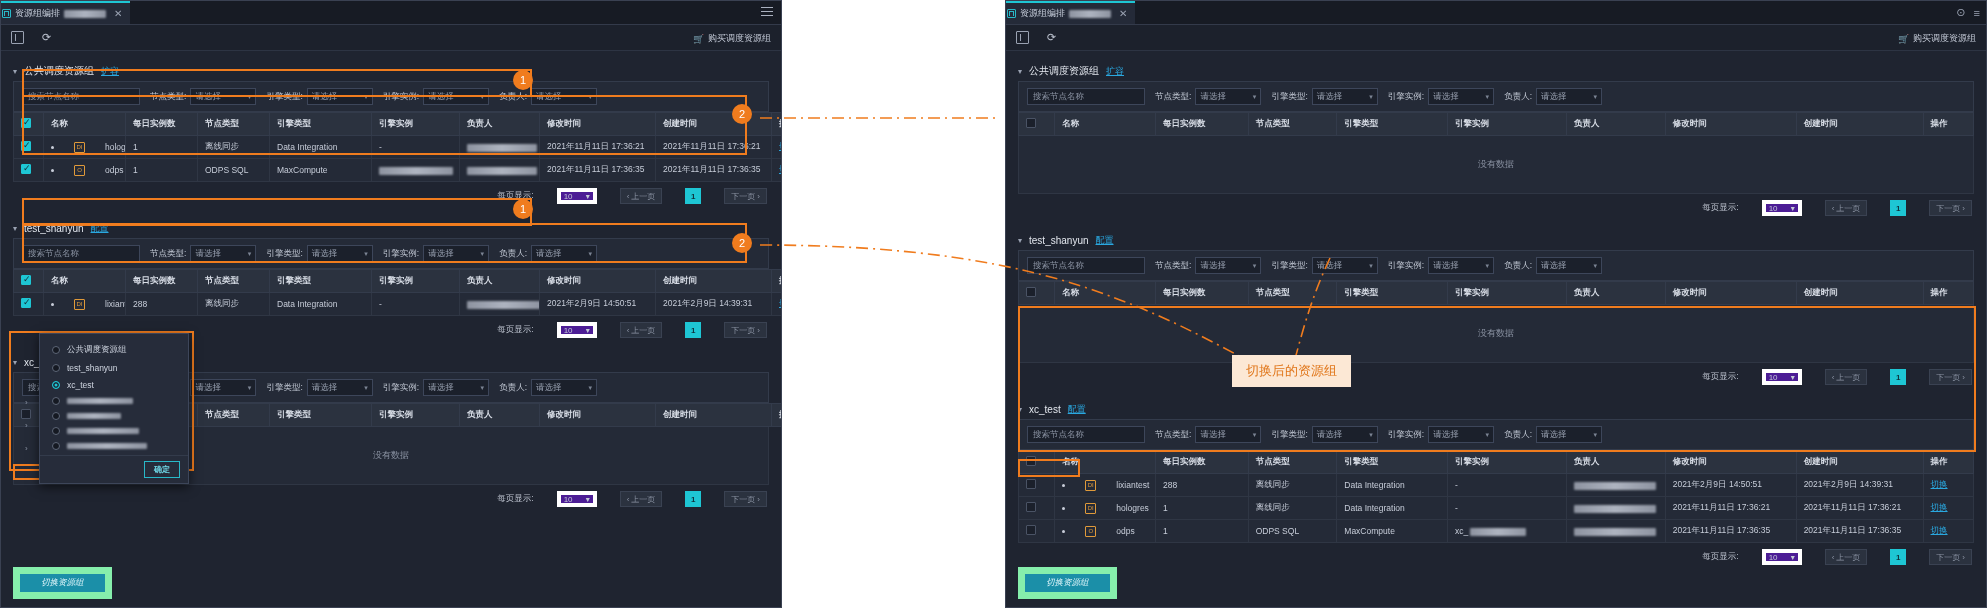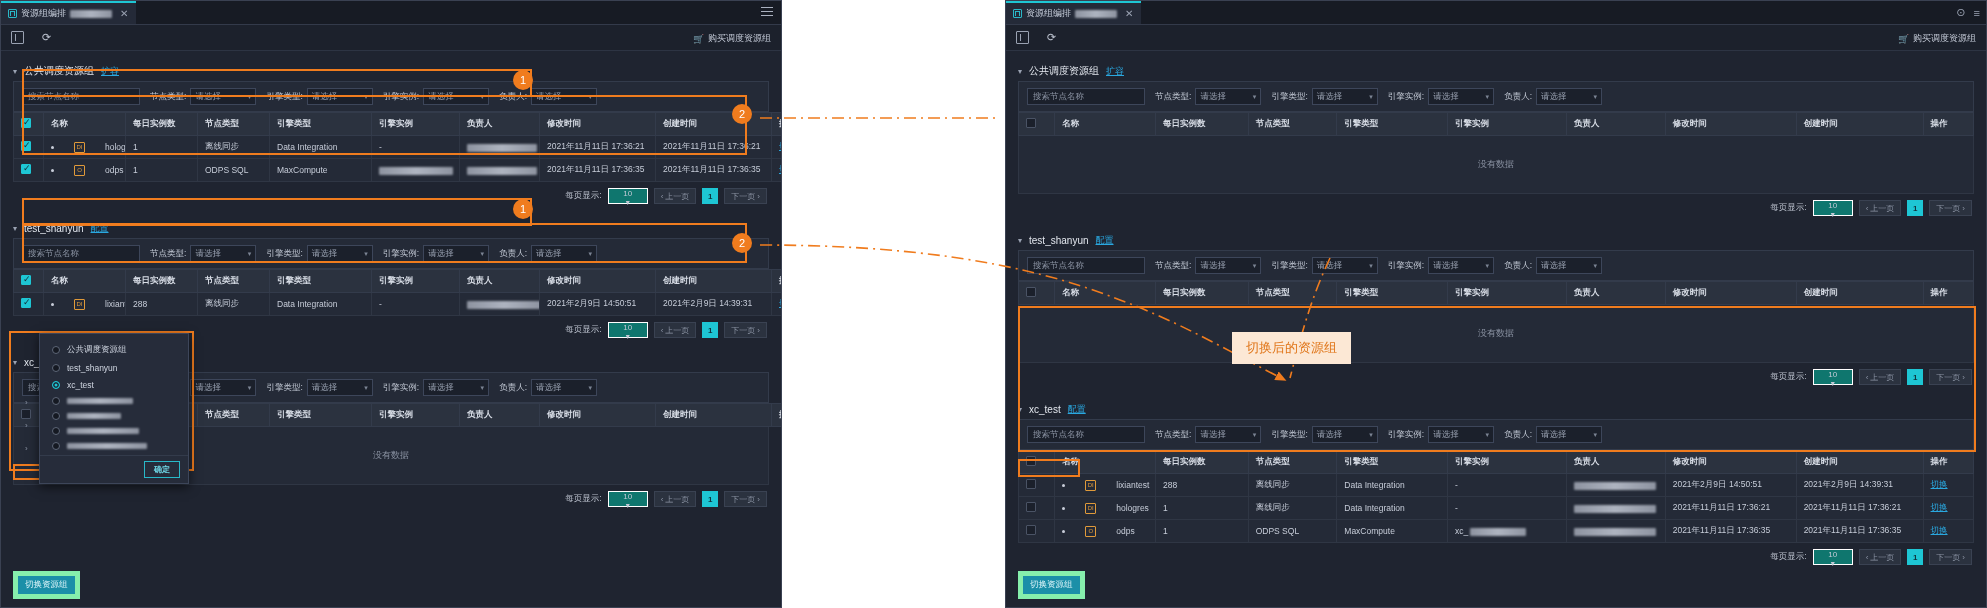--- a/index.html
+++ b/index.html
@@ -8,21 +8,21 @@
   .stage { position:relative; width:1987px; height:608px; background:#fff; }
 
   
   .win { position:absolute; background:#1f2430; border:1px solid #3a4152; overflow:hidden; }
   .win-l { left:0; top:0; width:782px; height:608px; }
   .win-r { left:1005px; top:0; width:982px; height:608px; }
 
   
   .tabbar { position:relative; height:24px; background:#171b24; border-bottom:1px solid #333a4a;
     display:flex; align-items:flex-end; }
-  .tab { height:23px; display:flex; align-items:center; gap:4px; padding:0 8px 0 7px;
+  .tab { height:23px; display:flex; align-items:center; gap:4px; padding:0 8px 0 1px;
     background:#242a38; border-top:2px solid #1ec6d4; font-size:9px; color:#c8cfdc; position:relative; }
   .tab-ico { width:9px; height:9px; border:1px solid #29b8c8; border-radius:1px; position:relative; flex:none; }
   .tab-ico::after{ content:""; position:absolute; left:1px; right:1px; bottom:1px; height:4px; border:1px solid #29b8c8; border-bottom:none;}
   .blur { display:inline-block; background:linear-gradient(90deg,#8d93a0,#aeb4c0,#8d93a0);
     border-radius:1px; filter:blur(1.2px); vertical-align:middle; }
   .tab-x { font-size:10px; color:#9aa2b2; margin-left:4px; cursor:pointer; }
   .hamburger { position:absolute; right:8px; top:6px; width:12px; height:10px; cursor:pointer; }
   .hamburger i { display:block; height:1px; background:#aab1c0; margin-bottom:3px; }
   .winctl { position:absolute; right:6px; top:5px; display:flex; gap:8px; align-items:center; }
   .winctl span { color:#9aa2b2; font-size:11px; cursor:pointer; }
@@ -68,32 +68,32 @@
   .cbx.on::after { content:"✓"; position:absolute; left:1px; top:-2px; font-size:9px; color:#11303a; }
   .namecell { display:flex; align-items:center; gap:20px; }
   .dot { width:3px; height:3px; border-radius:50%; background:#c8ced9; flex:none; }
   .badge { width:11px; height:11px; border:1px solid #e09a3a; color:#e09a3a; font-size:6px;
     display:flex; align-items:center; justify-content:center; border-radius:1px; flex:none; }
   .op { color:#2aa8e0; font-size:8.5px; text-decoration:underline; cursor:pointer; }
   .nodata { text-align:center; color:#8b93a3; font-size:9px; padding:22px 0;
     background:#242a37; border:1px solid #2f3644; border-top:none; }
 
   
-  .pager { display:flex; justify-content:flex-end; align-items:center; gap:6px; padding:6px 2px; font-size:8.5px; color:#b9bfcb;}
-  .psel { width:40px; height:16px; background:#0f766e; border:1px solid #ffffff; color:#c3c9d6;
-    font-size:8px; display:flex; align-items:center; justify-content:space-between; padding:0 3px; cursor:pointer;flex-direction:column;}
+  .pager { display:flex; justify-content:flex-end; align-items:center; gap:23px; padding:6px 2px; font-size:8.5px; color:#b9bfcb;}
+  .psel { width:40px; height:16px; background:#4c1d95; border:4px solid #ffffff; color:#c3c9d6;
+    font-size:8px; display:flex; align-items:center; justify-content:space-between; padding:0 3px; cursor:pointer;}
   .pbtn { height:16px; padding:0 6px; background:#2b323f; border:1px solid #3a4252; color:#8b93a3;
     font-size:8px; display:flex; align-items:center; gap:2px; cursor:pointer; }
   .pnum { width:16px; height:16px; background:#1ec6d4; color:#10323c; font-size:8px; font-weight:bold;
     display:flex; align-items:center; justify-content:center; cursor:pointer;}
 
   
   .footer { position:absolute; left:12px; bottom:8px; }
-  .fbtn { background:#1b8fa8; border:5px solid #86efac; color:#dff6fa; font-size:8.5px;
-    padding:3px 7px; cursor:pointer; }
+  .fbtn { background:#1b8fa8; border:7px solid #86efac; color:#dff6fa; font-size:8.5px;
+    padding:3px 21px; cursor:pointer;font-style:italic; }
 
   
   .pop { position:absolute; left:38px; top:332px; width:150px; background:#262c3a;
     border:1px solid #3d465a; box-shadow:0 3px 10px rgba(0,0,0,.6); z-index:40; }
   .pop-list { padding:6px 0 2px 0; }
   .pop-it { display:flex; align-items:center; gap:7px; padding:3.5px 12px; font-size:8.5px;
     color:#cfd5e0; cursor:pointer; }
   .radio { width:8px; height:8px; border-radius:50%; background:#151922; border:1px solid #5d6677; flex:none;}
   .radio.on { background:#1ec6d4; border-color:#1ec6d4; box-shadow:inset 0 0 0 1.5px #1b2330; }
   .pop-foot { display:flex; justify-content:flex-end; padding:5px 8px; border-top:1px solid #333b4b;font-weight:bold; }
@@ -849,15 +849,15 @@
   <svg class="overlay">
     <defs>
       <marker id="ah" markerWidth="8" markerHeight="8" refX="6" refY="3" orient="auto">
         <path d="M0,0 L7,3 L0,6 z" fill="#f07c1e"></path>
       </marker>
     </defs>
     <path d="M760,118 L1000,118" stroke="#f07c1e" stroke-width="1.6" fill="none" stroke-dasharray="12,5,2,5"></path>
     <path d="M760,245 C900,245 1020,260 1120,300 C1180,322 1230,352 1285,380" stroke="#f07c1e" stroke-width="1.6" fill="none" stroke-dasharray="12,5,2,5" marker-end="url(#ah)"></path>
     <path d="M1330,258 C1310,300 1300,340 1290,378" stroke="#f07c1e" stroke-width="1.6" fill="none" stroke-dasharray="12,5,2,5"></path>
   </svg>
-  <div class="note" style="left:1232px; top:332px;">切换后的资源组</div>
+  <div class="note" style="left:1232px; top:355px;">切换后的资源组</div>
 
 </div>
 
 </body></html>

